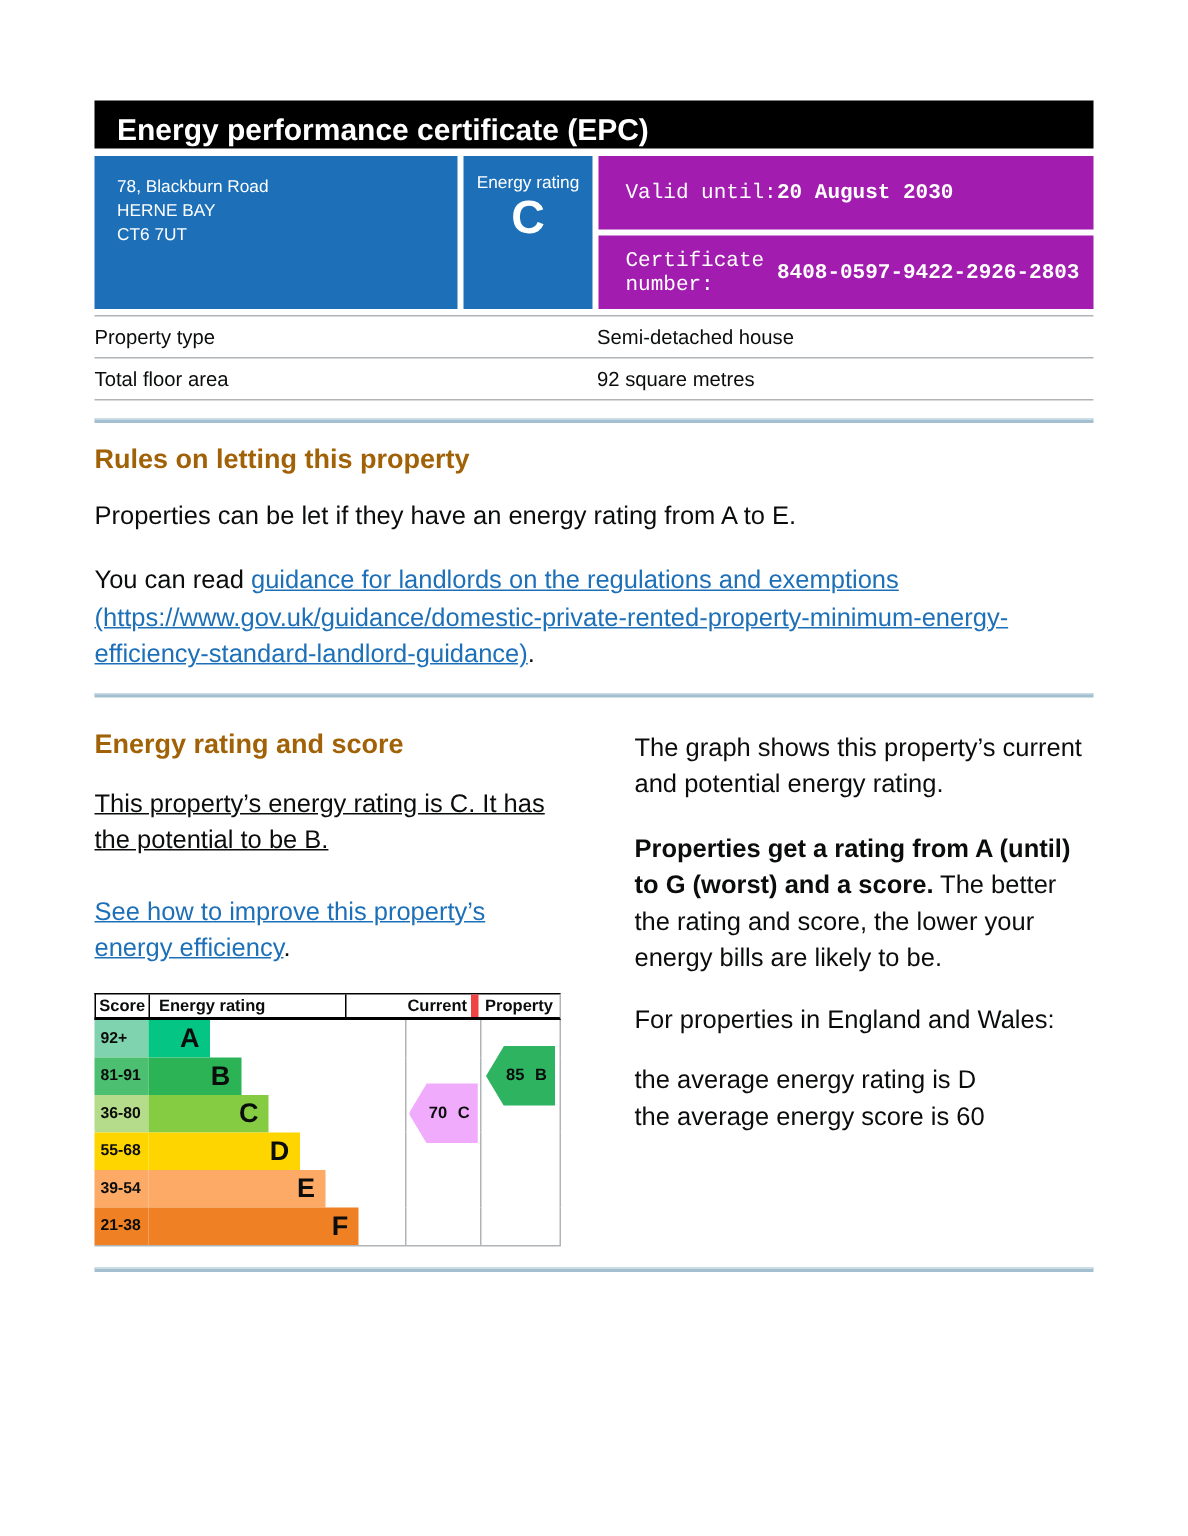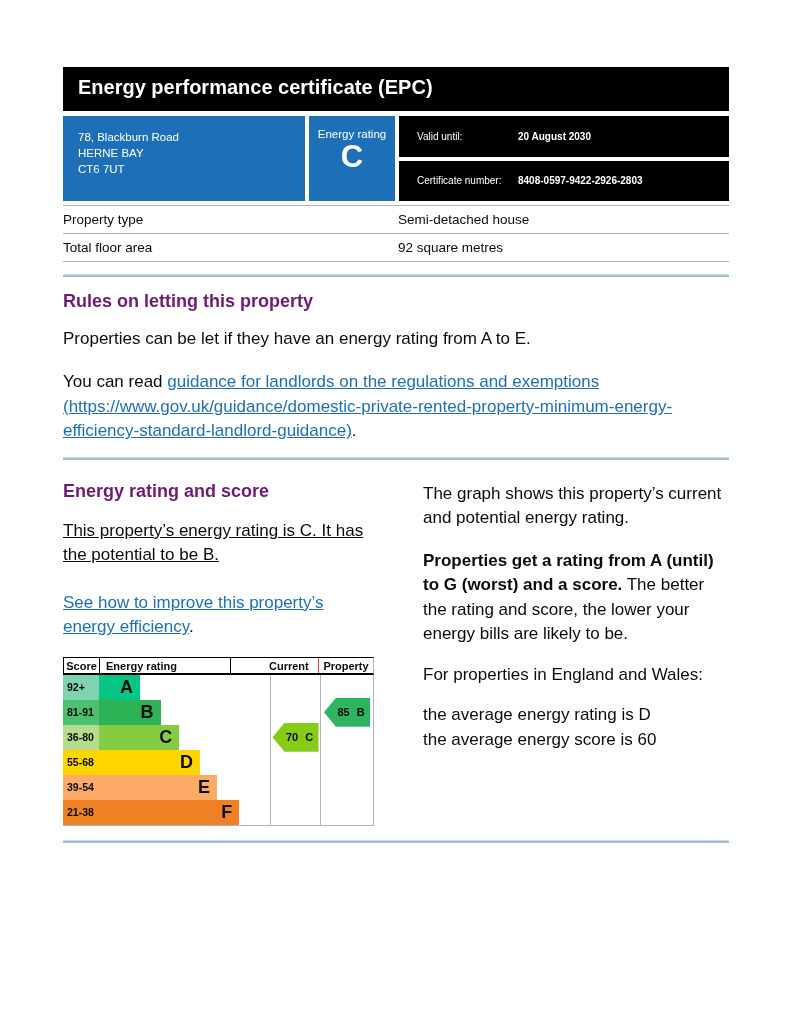--- a/index.html
+++ b/index.html
@@ -9,53 +9,53 @@
     font-family: "Liberation Sans", sans-serif;
     color: #0b0c0c;
     position: relative;
     overflow: hidden;
   }
   .page { position: absolute; left: 63px; top: 67px; width: 666px; }
 
   
   .title-bar {
     background: #000000; color: #ffffff;
-    height: 44px; line-height: 40px;
+    height: 32px; line-height: 40px;
     font-size: 20px; font-weight: bold;
     padding-left: 15px;
   }
 
   
-  .blue-box { margin-top: 5px; height: 85px; display: flex; gap: 4px; }
+  .blue-box { margin-top: 5px; height: 102px; display: flex; gap: 4px; }
   .blue-box .panel { background: #1d70b8; color: #ffffff; }
   .bb-address { width: 242px; padding: 14px 0 0 15px; font-size: 11.5px; line-height: 1.38; }
   .bb-rating {
     width: 86px; display: flex; flex-direction: column;
     align-items: center; padding-top: 12px;
   }
   .bb-rating .rating-label { font-size: 11.5px; }
   .bb-rating .rating-letter { font-size: 31px; font-weight: bold; line-height: 1.1; }
   .bb-right { flex: 1; display: flex; flex-direction: column; gap: 4px; background: transparent !important; }
-  .bb-row { background: #000000; color: #fff; flex: 1; display: flex; align-items: center; font-size: 10px; }
+  .bb-row { background: #a21caf; color: #fff; flex: 1; display: flex; align-items: center; font-size: 14px; font-family: Liberation Mono, monospace; }
   .bb-row .lbl { width: 119px; padding-left: 18px; }
   .bb-row .val { font-weight: bold; }
 
   
   .prop-table { margin-top: 4px; font-size: 13.5px; }
   .prop-row { display: flex; padding: 6px 0; border-bottom: 1px solid #b1b4b6; }
   .prop-row:first-child { border-top: 1px solid #b1b4b6; }
   .prop-row .p-label { width: 335px; }
 
   
   .rule { height: 3px; background: #a3bfd0; border-top: 1px solid #c9dbe6; }
   .rule-1 { margin-top: 12px; }
   .rule-2 { margin-top: 13px; }
   .rule-3 { margin-top: 14px; }
 
-  h2 { font-size: 18px; font-weight: bold; color: #701a75; }
+  h2 { font-size: 18px; font-weight: bold; color: #a16207; }
   .rules-heading { margin-top: 14px; }
   p  { font-size: 17px; line-height: 1.44; }
   .p-rules-1 { margin-top: 15px; }
   .p-rules-2 { margin-top: 19px; width: 650px; }
   a, .link { color: #1d70b8; text-decoration: underline; cursor: pointer; }
 
   
   .two-col { margin-top: 21px; display: flex; }
   .col-left  { width: 327px; }
   .col-gap   { width: 33px; }
@@ -70,41 +70,41 @@
   
   .epc-chart { margin-top: 17px; width: 311px; }
   .epc-header {
     display: flex; height: 18px; line-height: 16px;
     font-size: 11px; font-weight: bold;
     border-top: 1px solid #000; border-bottom: 2px solid #000;
     border-left: 1px solid #000; border-right: 1px solid #b1b4b6;
   }
   .eh-score   { width: 36px; text-align: center; border-right: 1px solid #000; }
   .eh-rating  { flex: 1; padding-left: 6px; border-right: 1px solid #000; }
-  .eh-current { width: 50px; text-align: left; border-right: 1px solid #ef4444; margin-left: 38px; }
+  .eh-current { width: 50px; text-align: center; border-right: 5px solid #ef4444; margin-left: 38px; }
   .eh-potential { width: 54px; text-align: center; }
   .epc-body { border-bottom: 1px solid #b1b4b6; }
   .epc-row { display: flex; height: 25px; }
   .ec-score {
     width: 36px; font-size: 10.5px; font-weight: bold;
     line-height: 25px; padding-left: 4px;
   }
   .ec-bararea { flex: 1; }
   .ec-bar {
     height: 25px; display: flex; align-items: center; justify-content: flex-end;
     padding-right: 7px; font-weight: bold; font-size: 18px; color: #0b0c0c;
   }
   .ec-current, .ec-potential {
     display: flex; align-items: center; justify-content: center;
     border-left: 1px solid #b1b4b6;
   }
   .ec-current { width: 50px; }
   .ec-potential { width: 54px; border-right: 1px solid #b1b4b6; }
   .epc-arrow {
-    height: 29px; width: 46px;
+    height: 40px; width: 46px;
     clip-path: polygon(0 50%, 26% 0, 100% 0, 100% 100%, 26% 100%);
     display: flex; align-items: center; justify-content: center;
     font-size: 11px; font-weight: bold; color: #0b0c0c;
     padding-left: 8px;
   }
   .epc-arrow .sep { width: 7px; }
 </style>
 </head>
 <body>
 
@@ -190,21 +190,21 @@
                   <span>B</span>
                 </div>
               </div>
             </div>
             <div class="epc-row">
               <div class="ec-score" style="background: rgb(181, 220, 139);">36-80</div>
               <div class="ec-bararea">
                 <div class="ec-bar" style="width: 47%; background: rgb(133, 204, 66);">C</div>
               </div>
               <div class="ec-current">
-                <div class="epc-arrow" style="background: #84cc16;">
+                <div class="epc-arrow" style="background: #f0abfc;">
                   <span>70</span>
                   <span class="sep"></span>
                   <span>C</span>
                 </div>
               </div>
               <div class="ec-potential"></div>
             </div>
             <div class="epc-row">
               <div class="ec-score" style="background: rgb(255, 213, 0);">55-68</div>
               <div class="ec-bararea">

